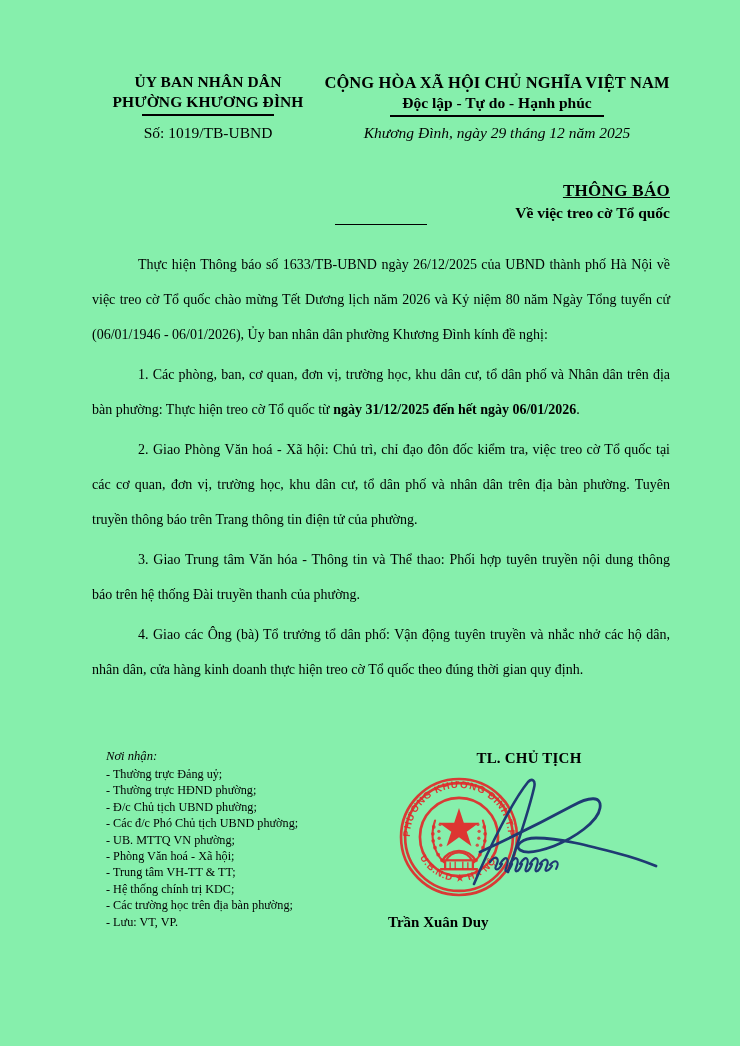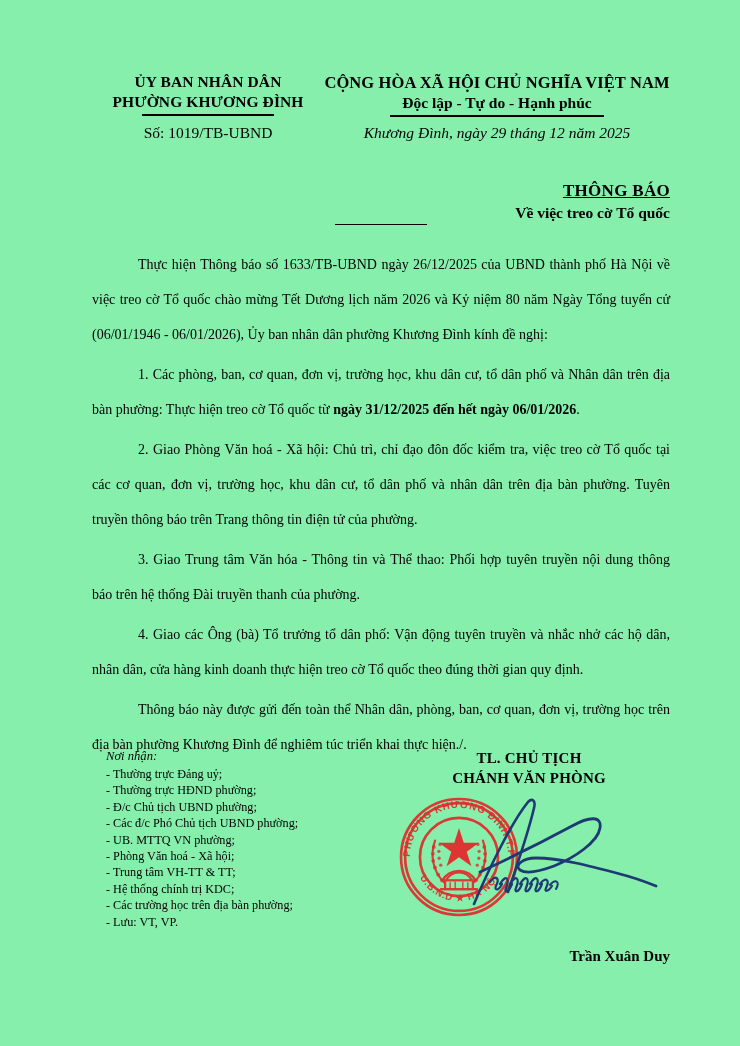--- a/index.html
+++ b/index.html
@@ -206,23 +206,23 @@
   .signature-ink {
     position: absolute;
     left: 62px;
     top: 4px;
     width: 220px;
     height: 112px;
   }
   .sig-name {
     position: absolute;
     left: 0;
-    top: 154px;
+    top: 140px;
     width: 282px;
-    text-align: right;
+    text-align: left;
     font-weight: bold;
     font-size: 15px;
     line-height: 20px;
     white-space: nowrap;
   }
 </style>
 </head>
 <body>
 
 <div class="page">
@@ -251,21 +251,20 @@
       <div class="title-sub">Về việc treo cờ Tổ quốc</div>
       <div class="rule-title"></div>
     </div>
 
     <div class="body-block" id="body-block">
         <p class="para"><span>Thực hiện Thông báo số 1633/TB-UBND ngày 26/12/2025 của UBND thành phố Hà Nội về việc treo cờ Tổ quốc chào mừng Tết Dương lịch năm 2026 và Kỷ niệm 80 năm Ngày Tổng tuyển cử (06/01/1946 - 06/01/2026), Ủy ban nhân dân phường  Khương Đình kính đề nghị:</span></p>
         <p class="para"><span>1. Các phòng, ban, cơ quan, đơn vị, trường học, khu dân cư, tổ dân phố và Nhân dân trên địa bàn phường: Thực hiện treo cờ Tổ quốc từ </span><b>ngày 31/12/2025 đến hết ngày 06/01/2026</b><span>.</span></p>
         <p class="para"><span>2. Giao Phòng Văn hoá - Xã hội: Chủ trì, chỉ đạo đôn đốc kiểm tra, việc treo cờ Tổ quốc tại các cơ quan, đơn vị, trường học, khu dân cư, tổ dân phố và nhân dân trên địa bàn phường. Tuyên truyền thông báo trên Trang thông tin điện tử của phường.</span></p>
         <p class="para"><span>3. Giao Trung tâm Văn hóa - Thông tin và Thể thao: Phối hợp tuyên truyền nội dung thông báo trên hệ thống Đài truyền thanh của phường.</span></p>
         <p class="para"><span>4. Giao các Ông (bà) Tổ trưởng tổ dân phố: Vận động tuyên truyền và nhắc nhở các hộ dân, nhân dân, cửa hàng kinh doanh thực hiện treo cờ Tổ quốc theo đúng thời gian quy định.</span></p>
-        <p class="para"><span>Thông báo này được gửi đến toàn thể Nhân dân, phòng, ban, cơ quan, đơn vị, trường học trên địa bàn phường Khương Đình để nghiêm túc triển khai thực hiện./.</span></p>
       </div>
 
     <div class="footer">
 
       <div class="recipients">
         <div class="recipients-title">Nơi nhận:</div>
         <ul id="recipients-list">
             <li>- Thường trực Đảng uỷ;</li>
             <li>- Thường trực HĐND phường;</li>
             <li>- Đ/c Chủ tịch UBND phường;</li>
@@ -274,21 +273,20 @@
             <li>- Phòng Văn hoá - Xã hội;</li>
             <li>- Trung tâm VH-TT &amp; TT;</li>
             <li>- Hệ thống chính trị KDC;</li>
             <li>- Các trường học trên địa bàn phường;</li>
             <li>- Lưu: VT, VP.</li>
           </ul>
       </div>
 
       <div class="signature">
         <div class="sig-role1">TL. CHỦ TỊCH</div>
-        <div class="sig-role2">CHÁNH VĂN PHÒNG</div>
 
         <div class="sig-stage">
 
           <div class="seal-wrap">
             <svg viewBox="0 0 200 200" width="126" height="126" aria-hidden="true">
               <defs>
                 <path id="sealArcTop" d="M 22,100 A 78,78 0 0 1 178,100"></path>
                 <path id="sealArcBot" d="M 30,100 A 70,70 0 0 0 170,100"></path>
               </defs>
               <g fill="none" stroke="#e12b2b" stroke-width="4.2" opacity="0.92">

